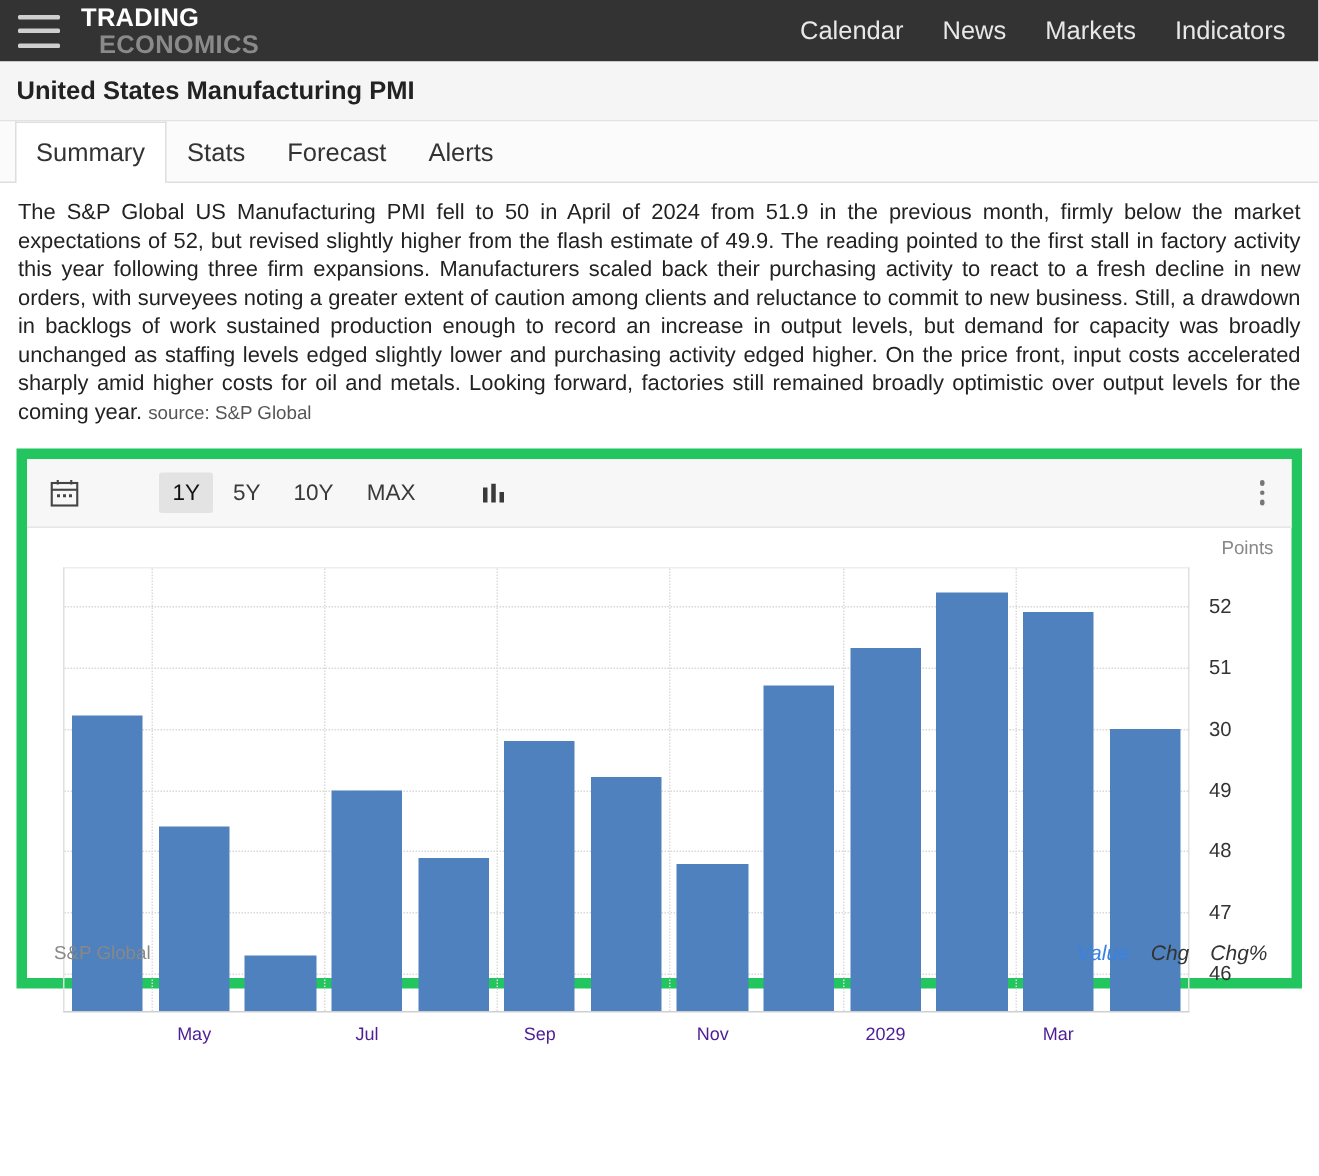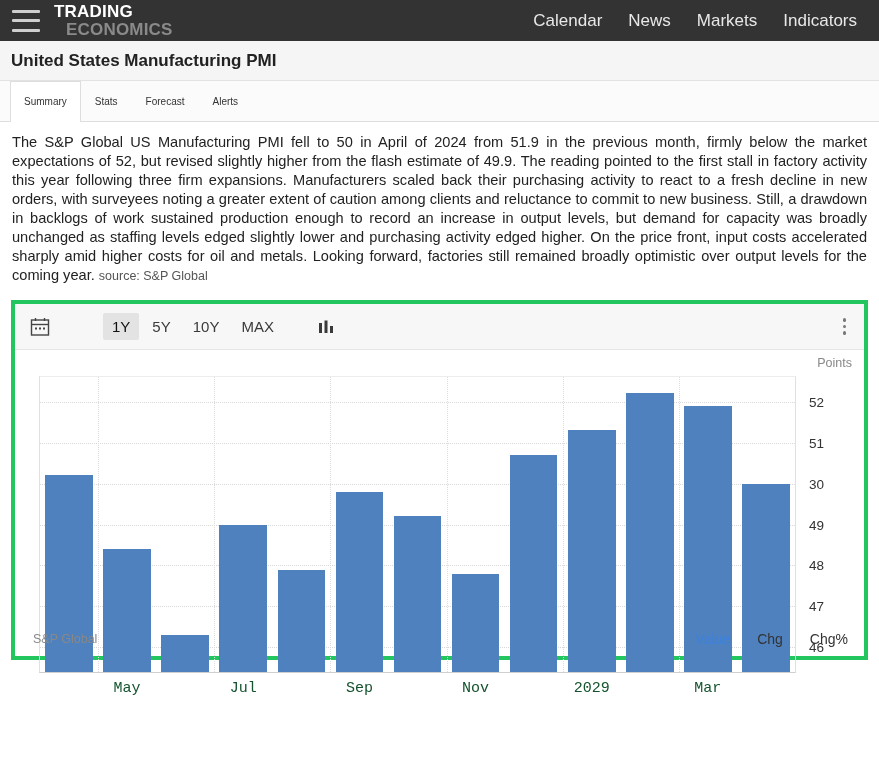--- a/index.html
+++ b/index.html
@@ -69,21 +69,21 @@
     height: 41px;
     background: #fbfbfb;
     border-bottom: 1px solid #dedede;
     display: flex; align-items: stretch;
     padding-left: 10px;
     box-sizing: border-box;
   }
   .tab {
     display: flex; align-items: center;
     padding: 0 13px;
-    font-size: 10px; color: #333;
+    font-size: 17px; color: #333;
     cursor: pointer;
     border: 1px solid transparent;
     border-bottom: none;
     box-sizing: border-box;
   }
   .tab.active {
     background: #ffffff;
     border-color: #dedede;
     margin-bottom: -1px;
     padding-bottom: 1px;
@@ -97,21 +97,21 @@
     color: #222;
     text-align: justify;
   }
   .article .src {
     font-size: 12.5px; color: #555;
   }
 
   
   .chartcard {
     margin: 14px 11px 0 11px;
-    border: 4px solid #22c55e;
+    border: 7px solid #22c55e;
     background: #fff;
     height: 360px;
     box-sizing: border-box;
     position: relative;
   }
   .chart-toolbar {
     height: 46px;
     background: #f7f7f7;
     border-bottom: 1px solid #e6e6e6;
     display: flex; align-items: center;
@@ -172,36 +172,35 @@
     font-size: 13.5px; color: #333;
     transform: translateY(-50%);
     white-space: nowrap;
   }
   .bar {
     position: absolute; bottom: 0;
     background: #4e81bd;
   }
   .xtick {
     position: absolute; top: 100%; margin-top: 8px;
-    font-size: 15px; color: #14532d;
+    font-size: 12px; color: #4c1d95;
     transform: translateX(-50%);
     white-space: nowrap;
-    font-family: Liberation Mono, monospace;
   }
 
   
   .chart-footer {
     position: absolute; left: 0; right: 0; bottom: 0;
     height: 34px;
     display: flex; align-items: center;
     padding: 0 16px 0 18px;
     box-sizing: border-box;
   }
   .footer-src { font-size: 12.5px; color: #888; }
-  .footer-links { margin-left: auto; display: flex; gap: 27px; }
+  .footer-links { margin-left: auto; display: flex; gap: 14px; font-style: italic; }
   .footer-links span { font-size: 14px; color: #333; cursor: pointer; }
   .footer-links span.active { color: #3b82e0; }
 </style>
 </head>
 <body>
 
 <div class="topnav">
   <div class="hamburger">
     <span></span>
     <span></span>

